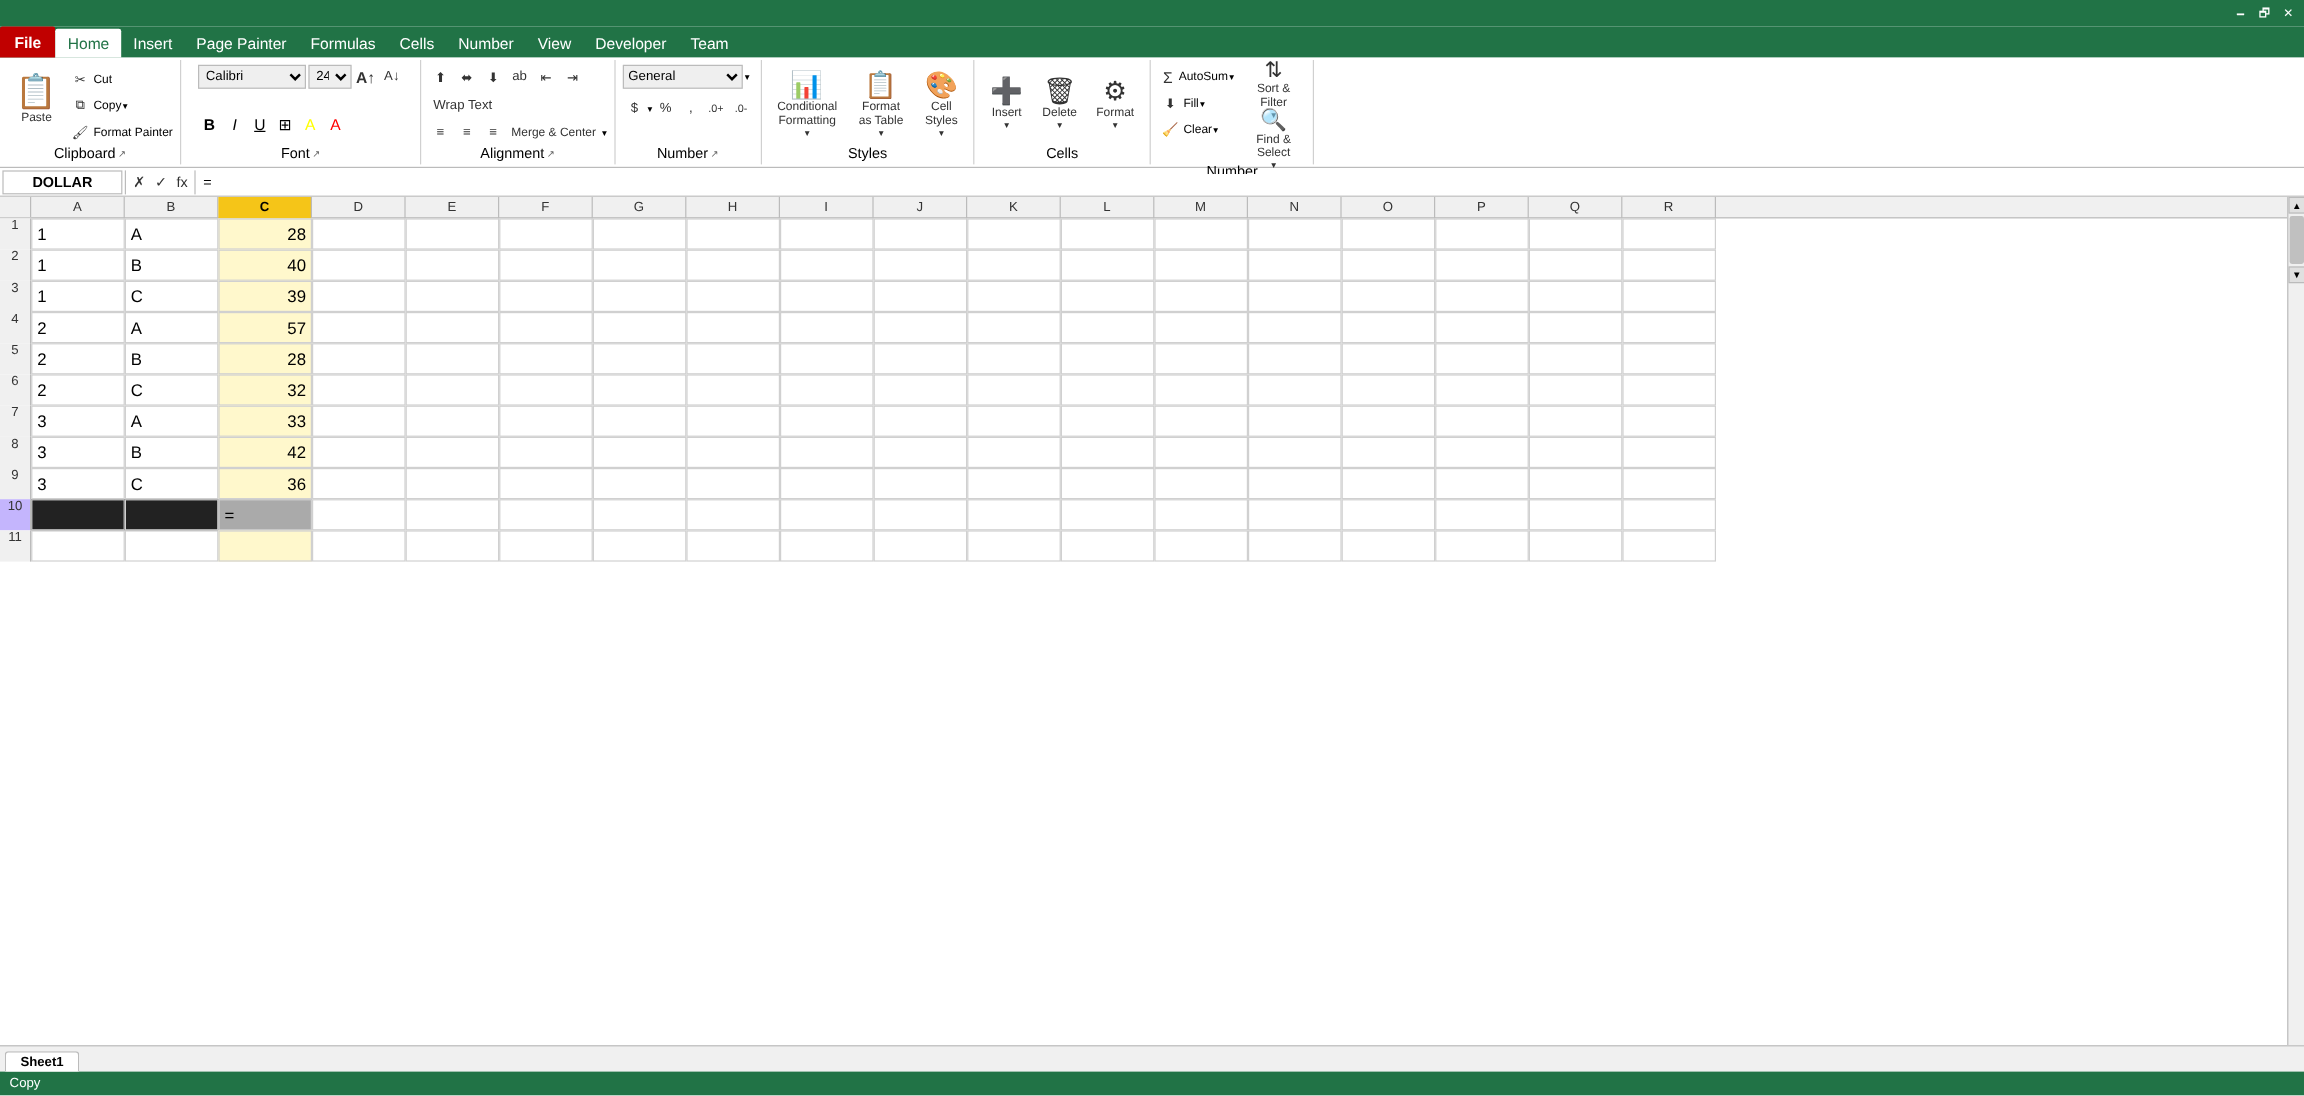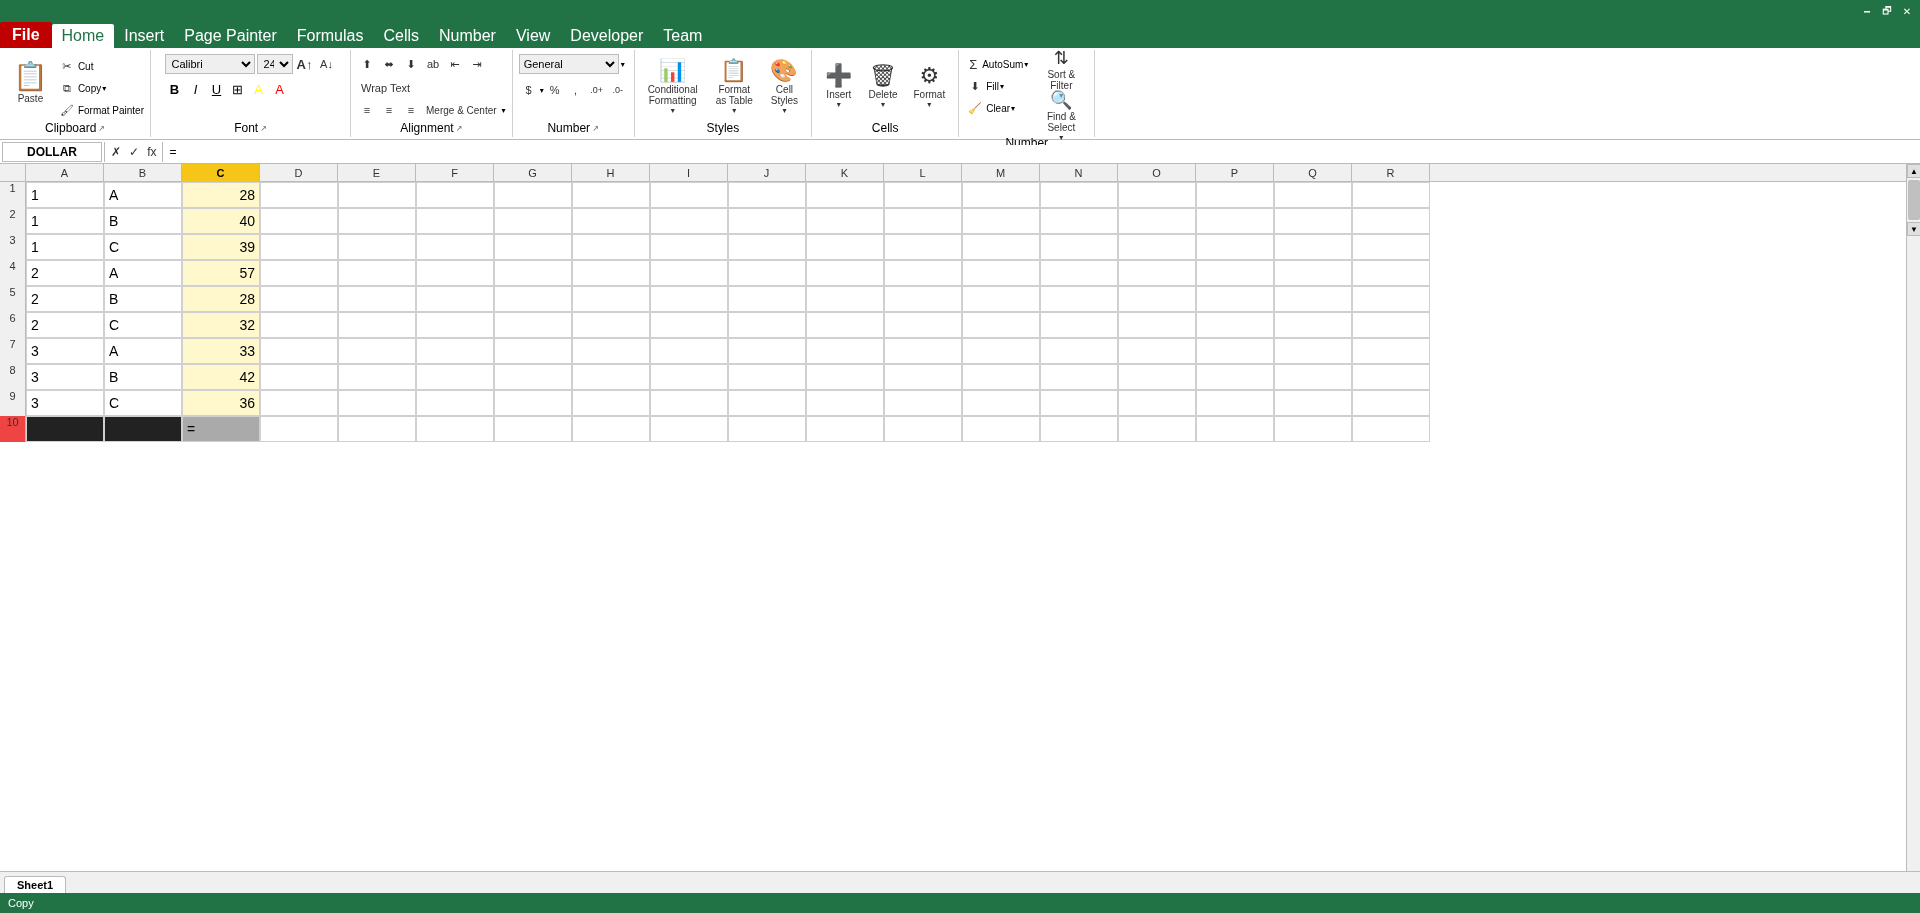--- a/index.html
+++ b/index.html
@@ -23,21 +23,21 @@
     
     .ribbon-tabs {
       background: #217346;
       display: flex;
       align-items: flex-end;
       height: 26px;
       padding-left: 0;
     }
     .ribbon-tab {
       padding: 4px 10px;
-      font-size: 16px;
+      font-size: 13px;
       color: white;
       cursor: pointer;
       border-radius: 2px 2px 0 0;
       height: 24px;
       display: flex; align-items: center;
     }
     .ribbon-tab.file {
       background: #217346;
       color: white;
       font-weight: bold;
@@ -185,21 +185,21 @@
     .row-num {
       background: #f0f0f0;
       text-align: center;
       font-size: 11px;
       color: #333;
       width: 26px;
       min-width: 26px;
       border-right: 1px solid #bbb;
       cursor: pointer;
     }
-    .row-num.selected { background: #ef4444; }
+    .row-num.selected { background: #c4b5fd; }
 
     
     .grid-scrollbar-v {
       width: 14px;
       background: #f0f0f0;
       border-left: 1px solid #bbb;
       display: flex;
       flex-direction: column;
     }
     .scroll-arrow {
@@ -233,21 +233,21 @@
     .status-bar {
       height: 20px;
       background: #217346;
       display: flex;
       align-items: center;
       padding: 0 8px;
       color: white;
       font-size: 11px;
     }
 
-    .font-group-content { flex-direction: column; align-items: flex-start; gap: 1px; }
+    .font-group-content { flex-direction: column; align-items: flex-start; gap: 15px; }
     .font-row1 { display: flex; align-items: center; gap: 2px; }
     .font-row2 { display: flex; align-items: center; gap: 1px; margin-top: 1px; }
     .font-style-btn {
       width: 20px; height: 20px; display: flex; align-items: center; justify-content: center;
       border: 1px solid transparent; cursor: pointer; border-radius: 2px; font-size: 13px;
     }
 
     .number-group { min-width: 110px; }
     .num-format-select { width: 100px; height: 20px; font-size: 11px; border: 1px solid #bbb; }
     .num-row { display: flex; align-items: center; gap: 1px; margin-top: 1px; }
@@ -734,20 +734,41 @@
             <div style="width: 78px; min-width: 78px; border: 1px solid rgb(208, 208, 208); height: 26px;"></div>
             <div style="width: 78px; min-width: 78px; border: 1px solid rgb(208, 208, 208); height: 26px;"></div>
             <div style="width: 78px; min-width: 78px; border: 1px solid rgb(208, 208, 208); height: 26px;"></div>
             <div style="width: 78px; min-width: 78px; border: 1px solid rgb(208, 208, 208); height: 26px;"></div>
             <div style="width: 78px; min-width: 78px; border: 1px solid rgb(208, 208, 208); height: 26px;"></div>
             <div style="width: 78px; min-width: 78px; border: 1px solid rgb(208, 208, 208); height: 26px;"></div>
             <div style="width: 78px; min-width: 78px; border: 1px solid rgb(208, 208, 208); height: 26px;"></div>
             <div style="width: 78px; min-width: 78px; border: 1px solid rgb(208, 208, 208); height: 26px;"></div>
             <div style="width: 78px; min-width: 78px; border: 1px solid rgb(208, 208, 208); height: 26px;"></div>
           </div>
+          <div style="display: flex;">
+            <div class="row-num">11</div>
+            <div style="width: 78px; min-width: 78px; border: 1px solid rgb(208, 208, 208); height: 26px;"></div>
+            <div style="width: 78px; min-width: 78px; border: 1px solid rgb(208, 208, 208); height: 26px;"></div>
+            <div style="width: 78px; min-width: 78px; border: 1px solid rgb(208, 208, 208); height: 26px; background: rgb(255, 248, 204);"></div>
+            <div style="width: 78px; min-width: 78px; border: 1px solid rgb(208, 208, 208); height: 26px;"></div>
+            <div style="width: 78px; min-width: 78px; border: 1px solid rgb(208, 208, 208); height: 26px;"></div>
+            <div style="width: 78px; min-width: 78px; border: 1px solid rgb(208, 208, 208); height: 26px;"></div>
+            <div style="width: 78px; min-width: 78px; border: 1px solid rgb(208, 208, 208); height: 26px;"></div>
+            <div style="width: 78px; min-width: 78px; border: 1px solid rgb(208, 208, 208); height: 26px;"></div>
+            <div style="width: 78px; min-width: 78px; border: 1px solid rgb(208, 208, 208); height: 26px;"></div>
+            <div style="width: 78px; min-width: 78px; border: 1px solid rgb(208, 208, 208); height: 26px;"></div>
+            <div style="width: 78px; min-width: 78px; border: 1px solid rgb(208, 208, 208); height: 26px;"></div>
+            <div style="width: 78px; min-width: 78px; border: 1px solid rgb(208, 208, 208); height: 26px;"></div>
+            <div style="width: 78px; min-width: 78px; border: 1px solid rgb(208, 208, 208); height: 26px;"></div>
+            <div style="width: 78px; min-width: 78px; border: 1px solid rgb(208, 208, 208); height: 26px;"></div>
+            <div style="width: 78px; min-width: 78px; border: 1px solid rgb(208, 208, 208); height: 26px;"></div>
+            <div style="width: 78px; min-width: 78px; border: 1px solid rgb(208, 208, 208); height: 26px;"></div>
+            <div style="width: 78px; min-width: 78px; border: 1px solid rgb(208, 208, 208); height: 26px;"></div>
+            <div style="width: 78px; min-width: 78px; border: 1px solid rgb(208, 208, 208); height: 26px;"></div>
+          </div>
         </div>
     </div>
 
     <div class="grid-scrollbar-v">
       <div class="scroll-arrow">▲</div>
       <div class="scroll-thumb"></div>
       <div class="scroll-arrow">▼</div>
     </div>
   </div>
 </div>

